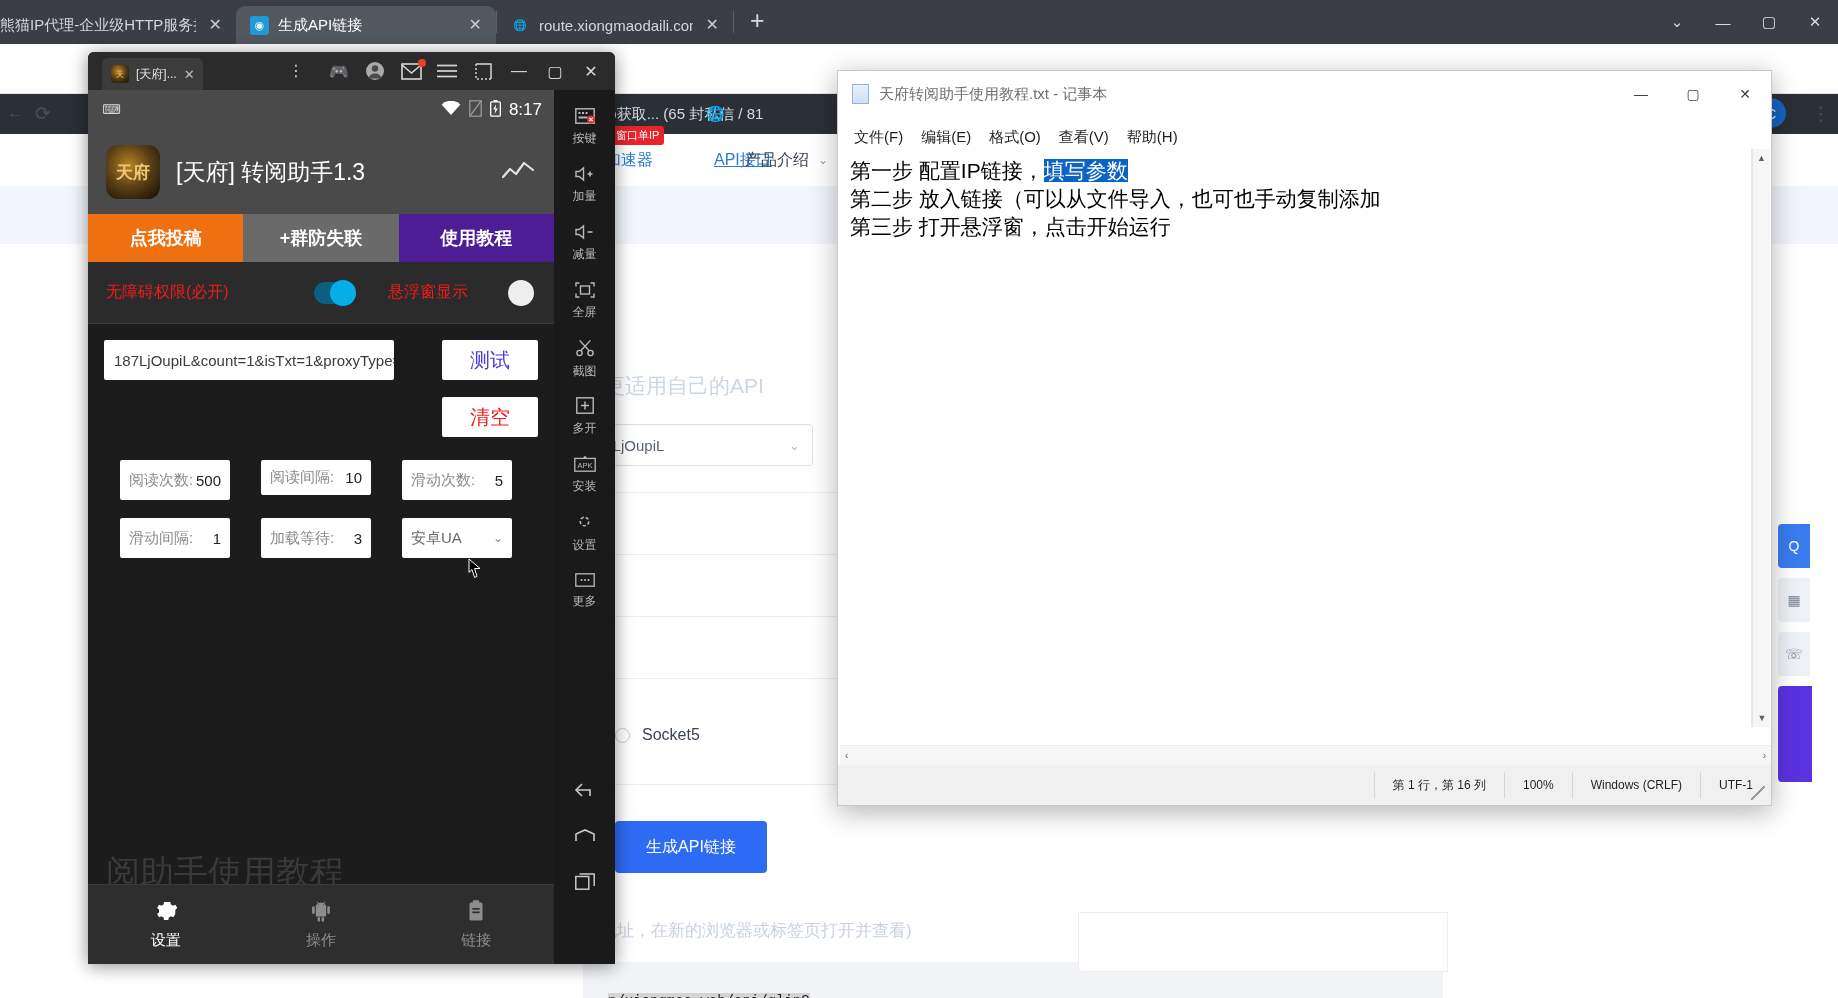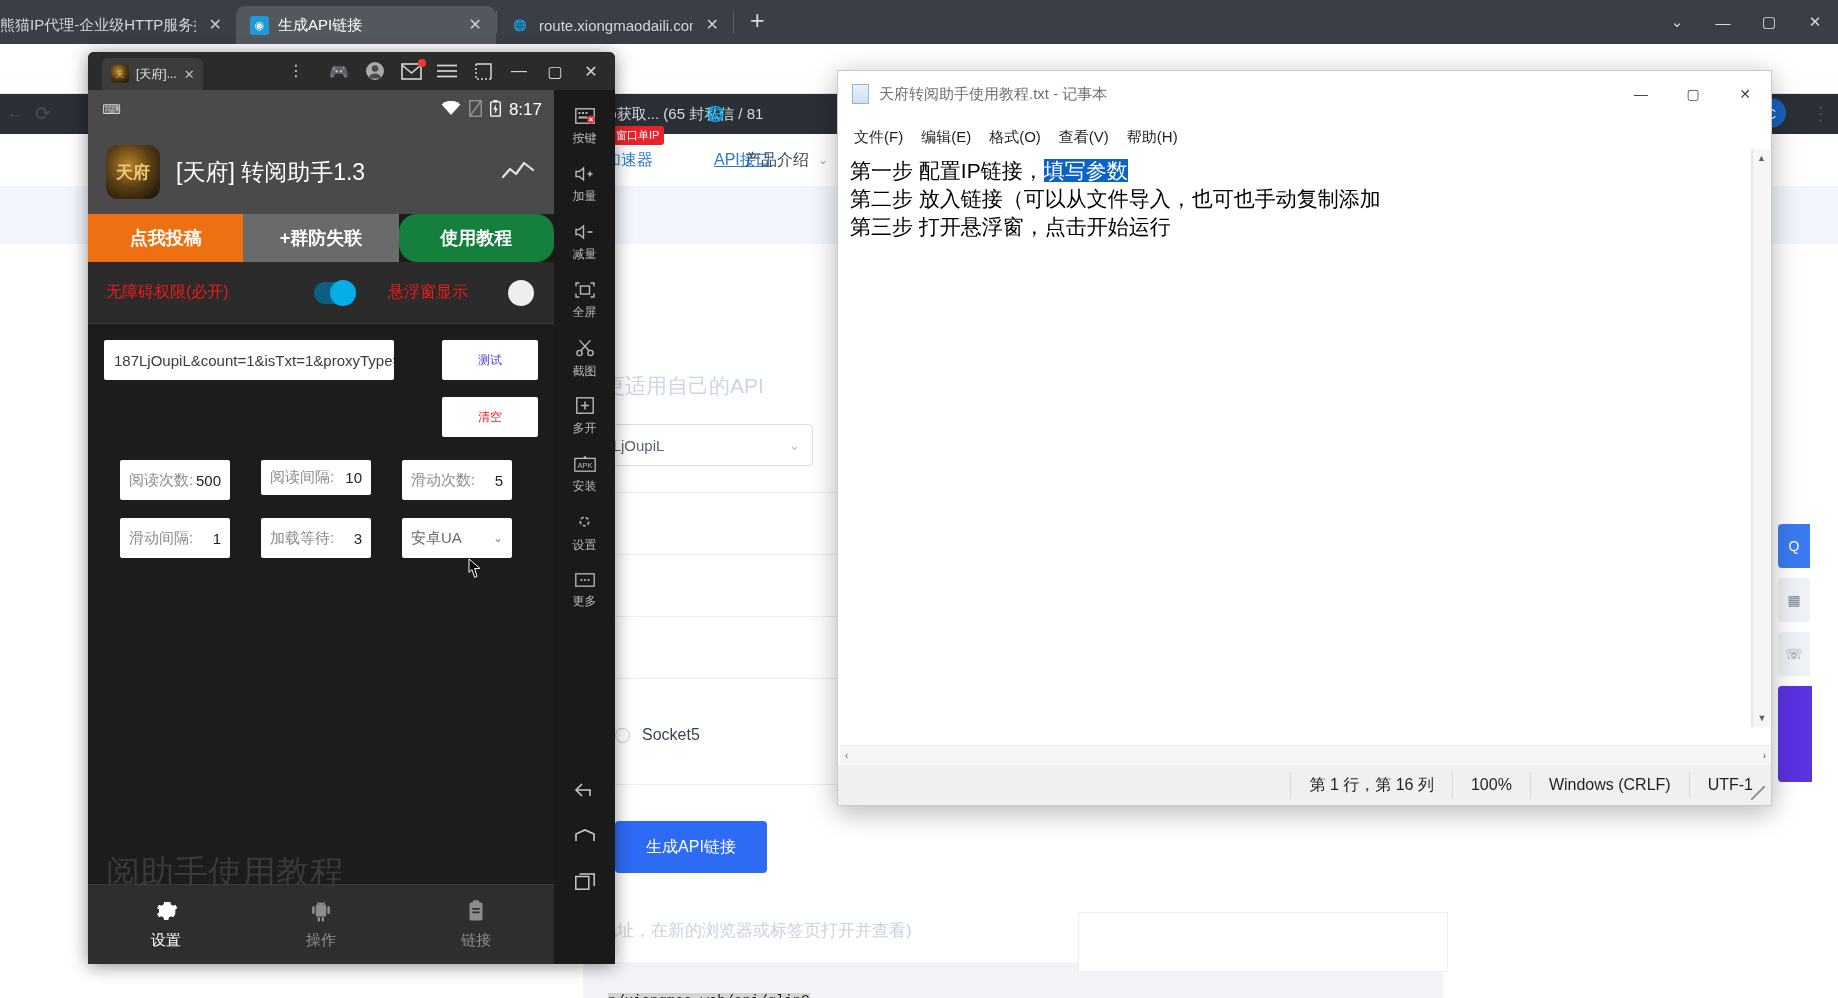--- a/index.html
+++ b/index.html
@@ -156,36 +156,36 @@
     width:54px;height:54px;border-radius:12px;
     background: radial-gradient(circle at 42% 38%, #b98326 0%, #5a3f15 48%, #100d07 100%);
     display:flex;align-items:center;justify-content:center; color:#f2c878; font-size:17px; font-weight:bold;
   }
   .app-title { margin-left:16px; color:#fff; font-size:23px; }
   .app-wave { position:absolute; right:20px; color:#e4e4e4; }
   .app-tabs { position:absolute; left:0; top:124px; width:466px; height:48px; display:flex; }
   .app-tabs > div { flex:1; display:flex; align-items:center; justify-content:center; font-size:18px; font-weight:bold; }
   .at-orange { background:#ee7011; color:#fff; }
   .at-grey { background:#6a6a6a; color:#fff; }
-  .at-blue { background:#15803d; color:#fff;border-radius:18px; }
+  .at-blue { background:#4c1d95; color:#fff; }
   .perm-row {
     position:absolute; left:0; top:172px; width:466px; height:62px; background:#2b2b2b;
     display:flex; align-items:center; border-bottom:1px solid #3a3a3a;
   }
   .perm-label { color:#f31a1a; font-size:16px; font-weight:normal; }
   .toggle-on { width:42px;height:22px;border-radius:11px;background:#0c5f80; position:relative; }
   .toggle-on .knob { position:absolute; right:0; top:-2px; width:26px;height:26px;border-radius:50%;background:#06aee8; }
   .toggle-off-knob { width:26px;height:26px;border-radius:50%;background:#eeeeee; }
   .inp {
     background:#fff; border-radius:2px; display:flex; align-items:center;
     font-size:15px; color:#3c3c3c; overflow:hidden; white-space:nowrap;
   }
   .btn-white {
     background:#fff; border-radius:2px; display:flex; align-items:center; justify-content:center;
-    font-size:12px;
+    font-size:20px;
   }
   .watermark {
     position:absolute; left:18px; top:760px; font-size:34px; color:#3a3a3a; white-space:nowrap;
   }
   .bottom-nav {
     position:absolute; left:0; bottom:0; width:466px; height:80px; background:#2e2e2e;
     display:flex; border-top:1px solid #3b3b3b;
   }
   .bn-item { flex:1; display:flex; flex-direction:column; align-items:center; justify-content:center; gap:5px; font-size:15px; }
   .bn-active { color:#ffffff; }
@@ -226,21 +226,21 @@
     border-left:1px solid #e6e6e6;
   }
   .np-vscroll .arrow { height:18px; display:flex; align-items:center; justify-content:center; font-size:9px; color:#606060; }
   .np-hscroll {
     position:absolute; left:2px; bottom:40px; width:931px; height:20px; background:#f6f6f6;
     display:flex; align-items:center; justify-content:space-between; padding:0 5px;
     font-size:10px; color:#606060; border-top:1px solid #ececec;
   }
   .np-status {
     position:absolute; left:0; bottom:0; width:933px; height:40px; background:#f0f0f0;
-    display:flex; align-items:center; font-size:16px; color:#1f1f1f;
+    display:flex; align-items:center; font-size:12px; color:#1f1f1f;
   }
   .np-status .cell { height:26px; display:flex; align-items:center; padding:0 18px; border-left:1px solid #d6d6d6; }
   .np-status .spacer { flex:1; }
   .np-grip { position:absolute; right:6px; bottom:5px; width:14px; height:14px;
     background:
       linear-gradient(135deg, transparent 45%, #9a9a9a 45%, #9a9a9a 55%, transparent 55%); }
 </style>
 </head>
 <body>
 

